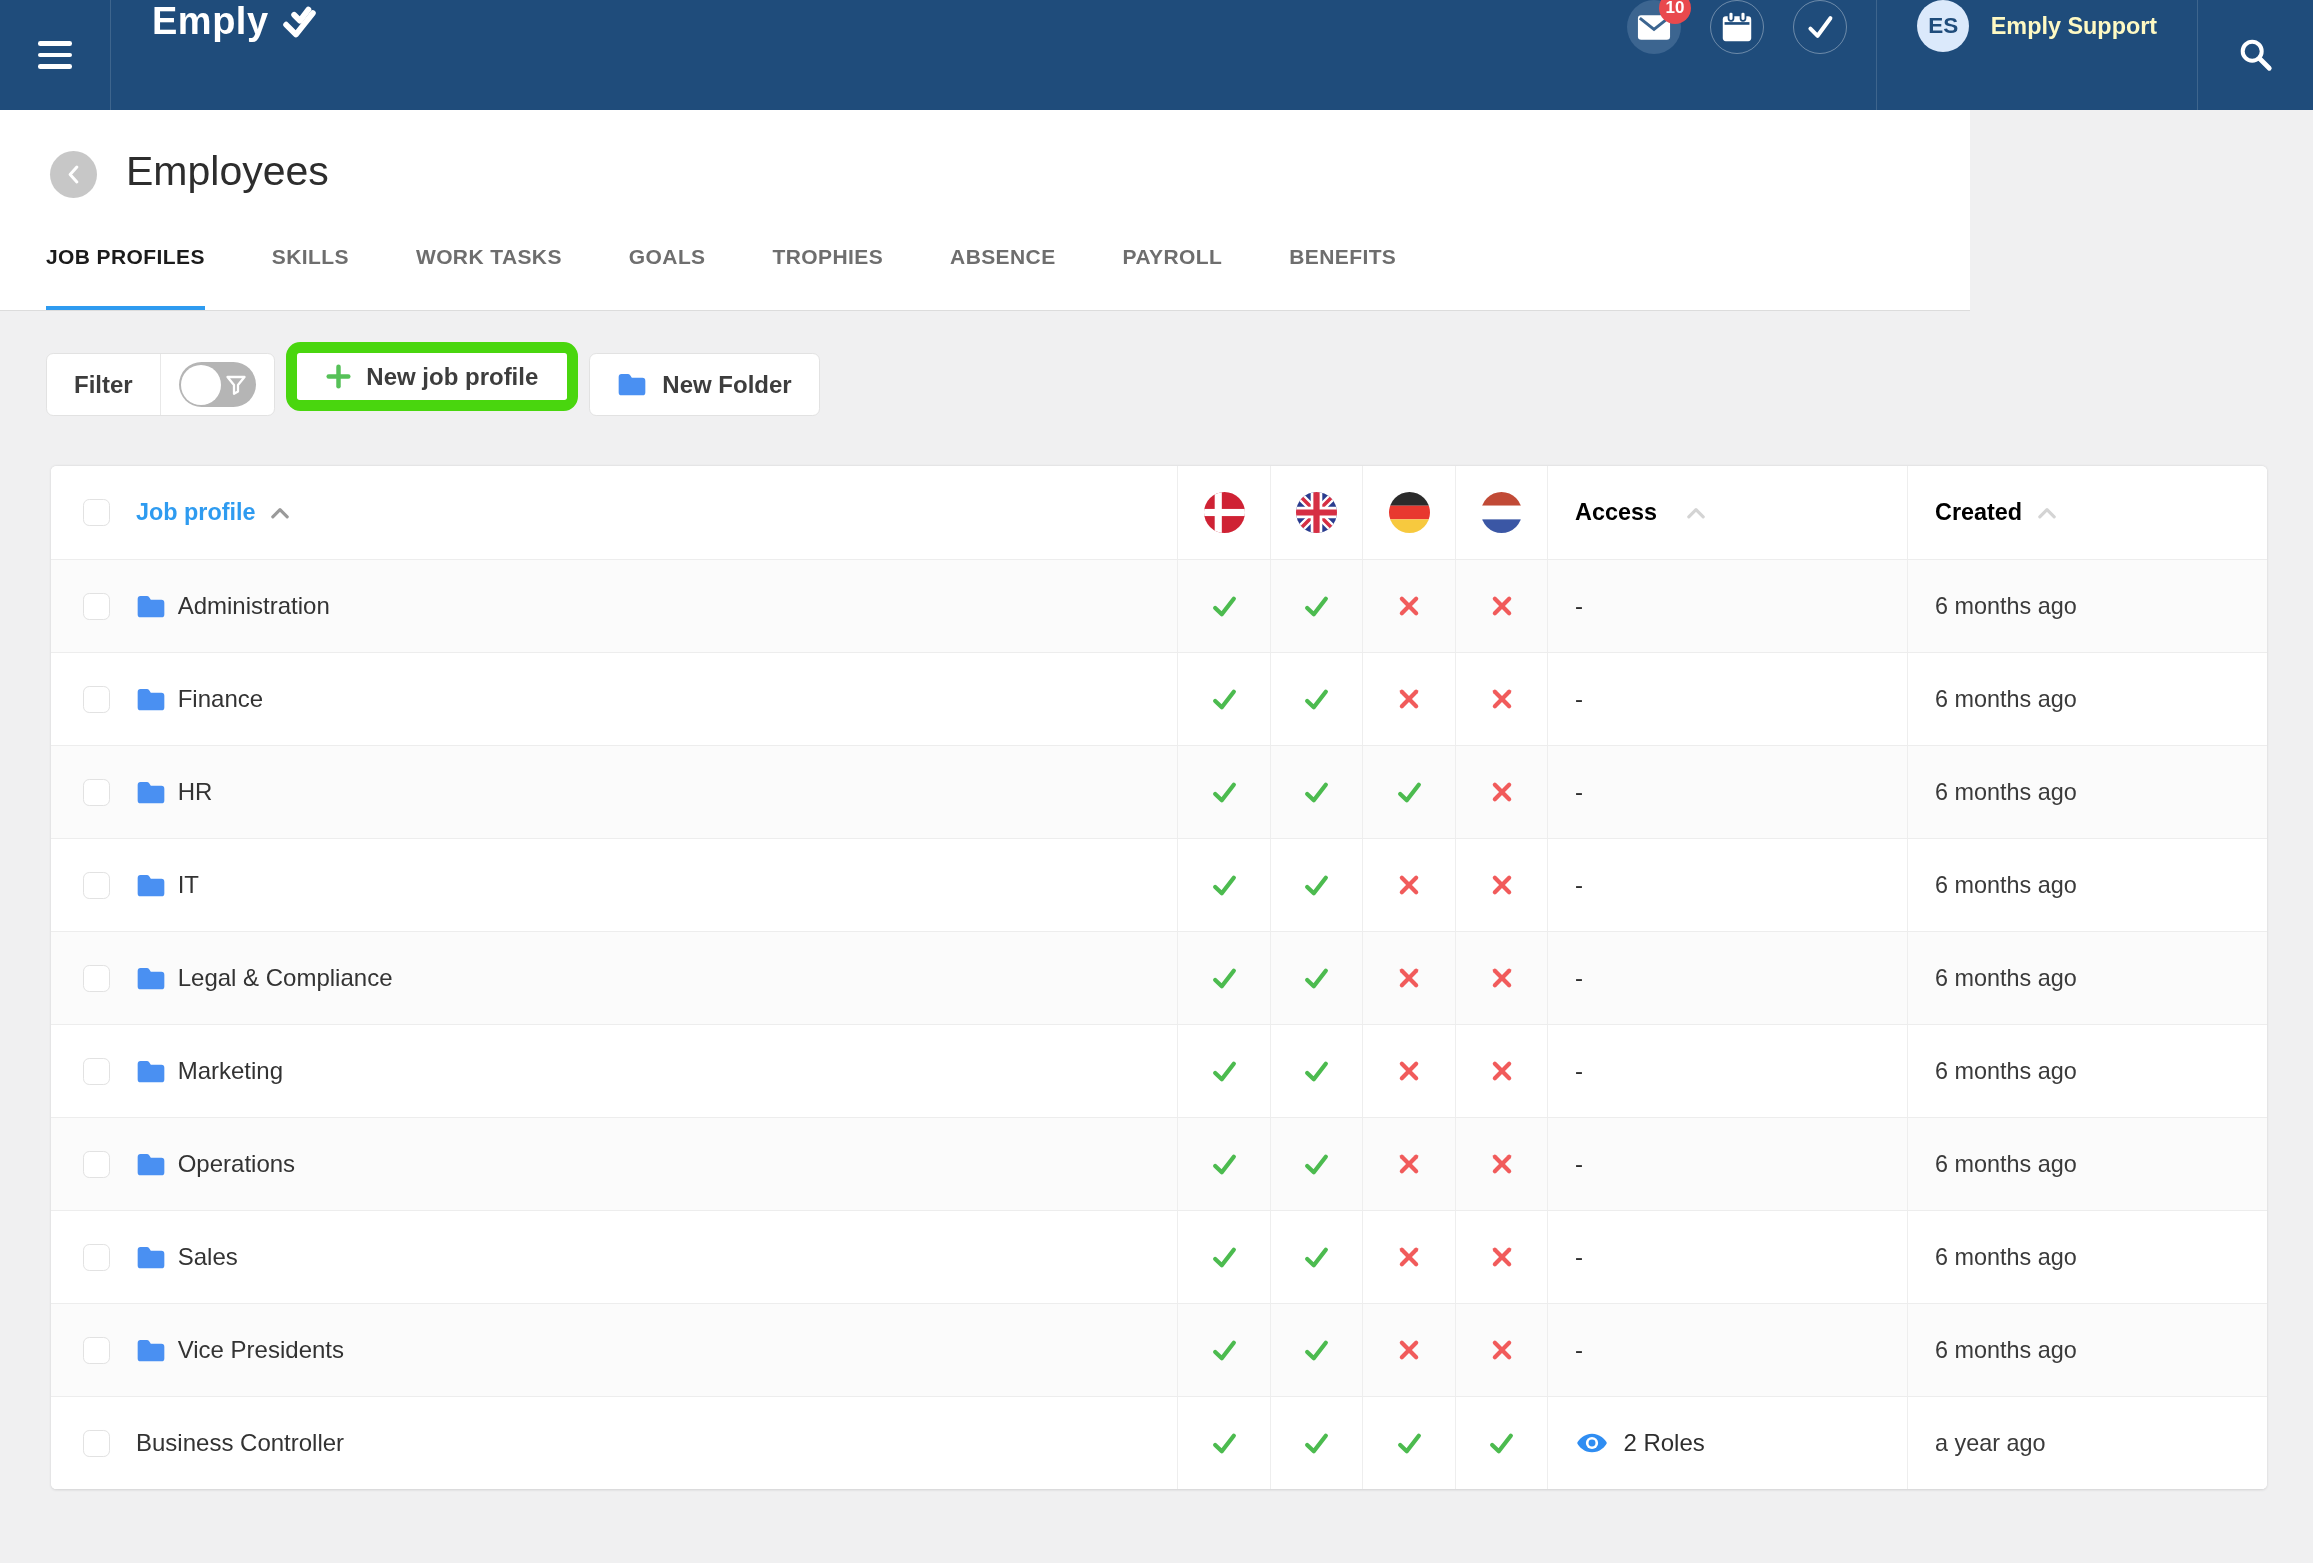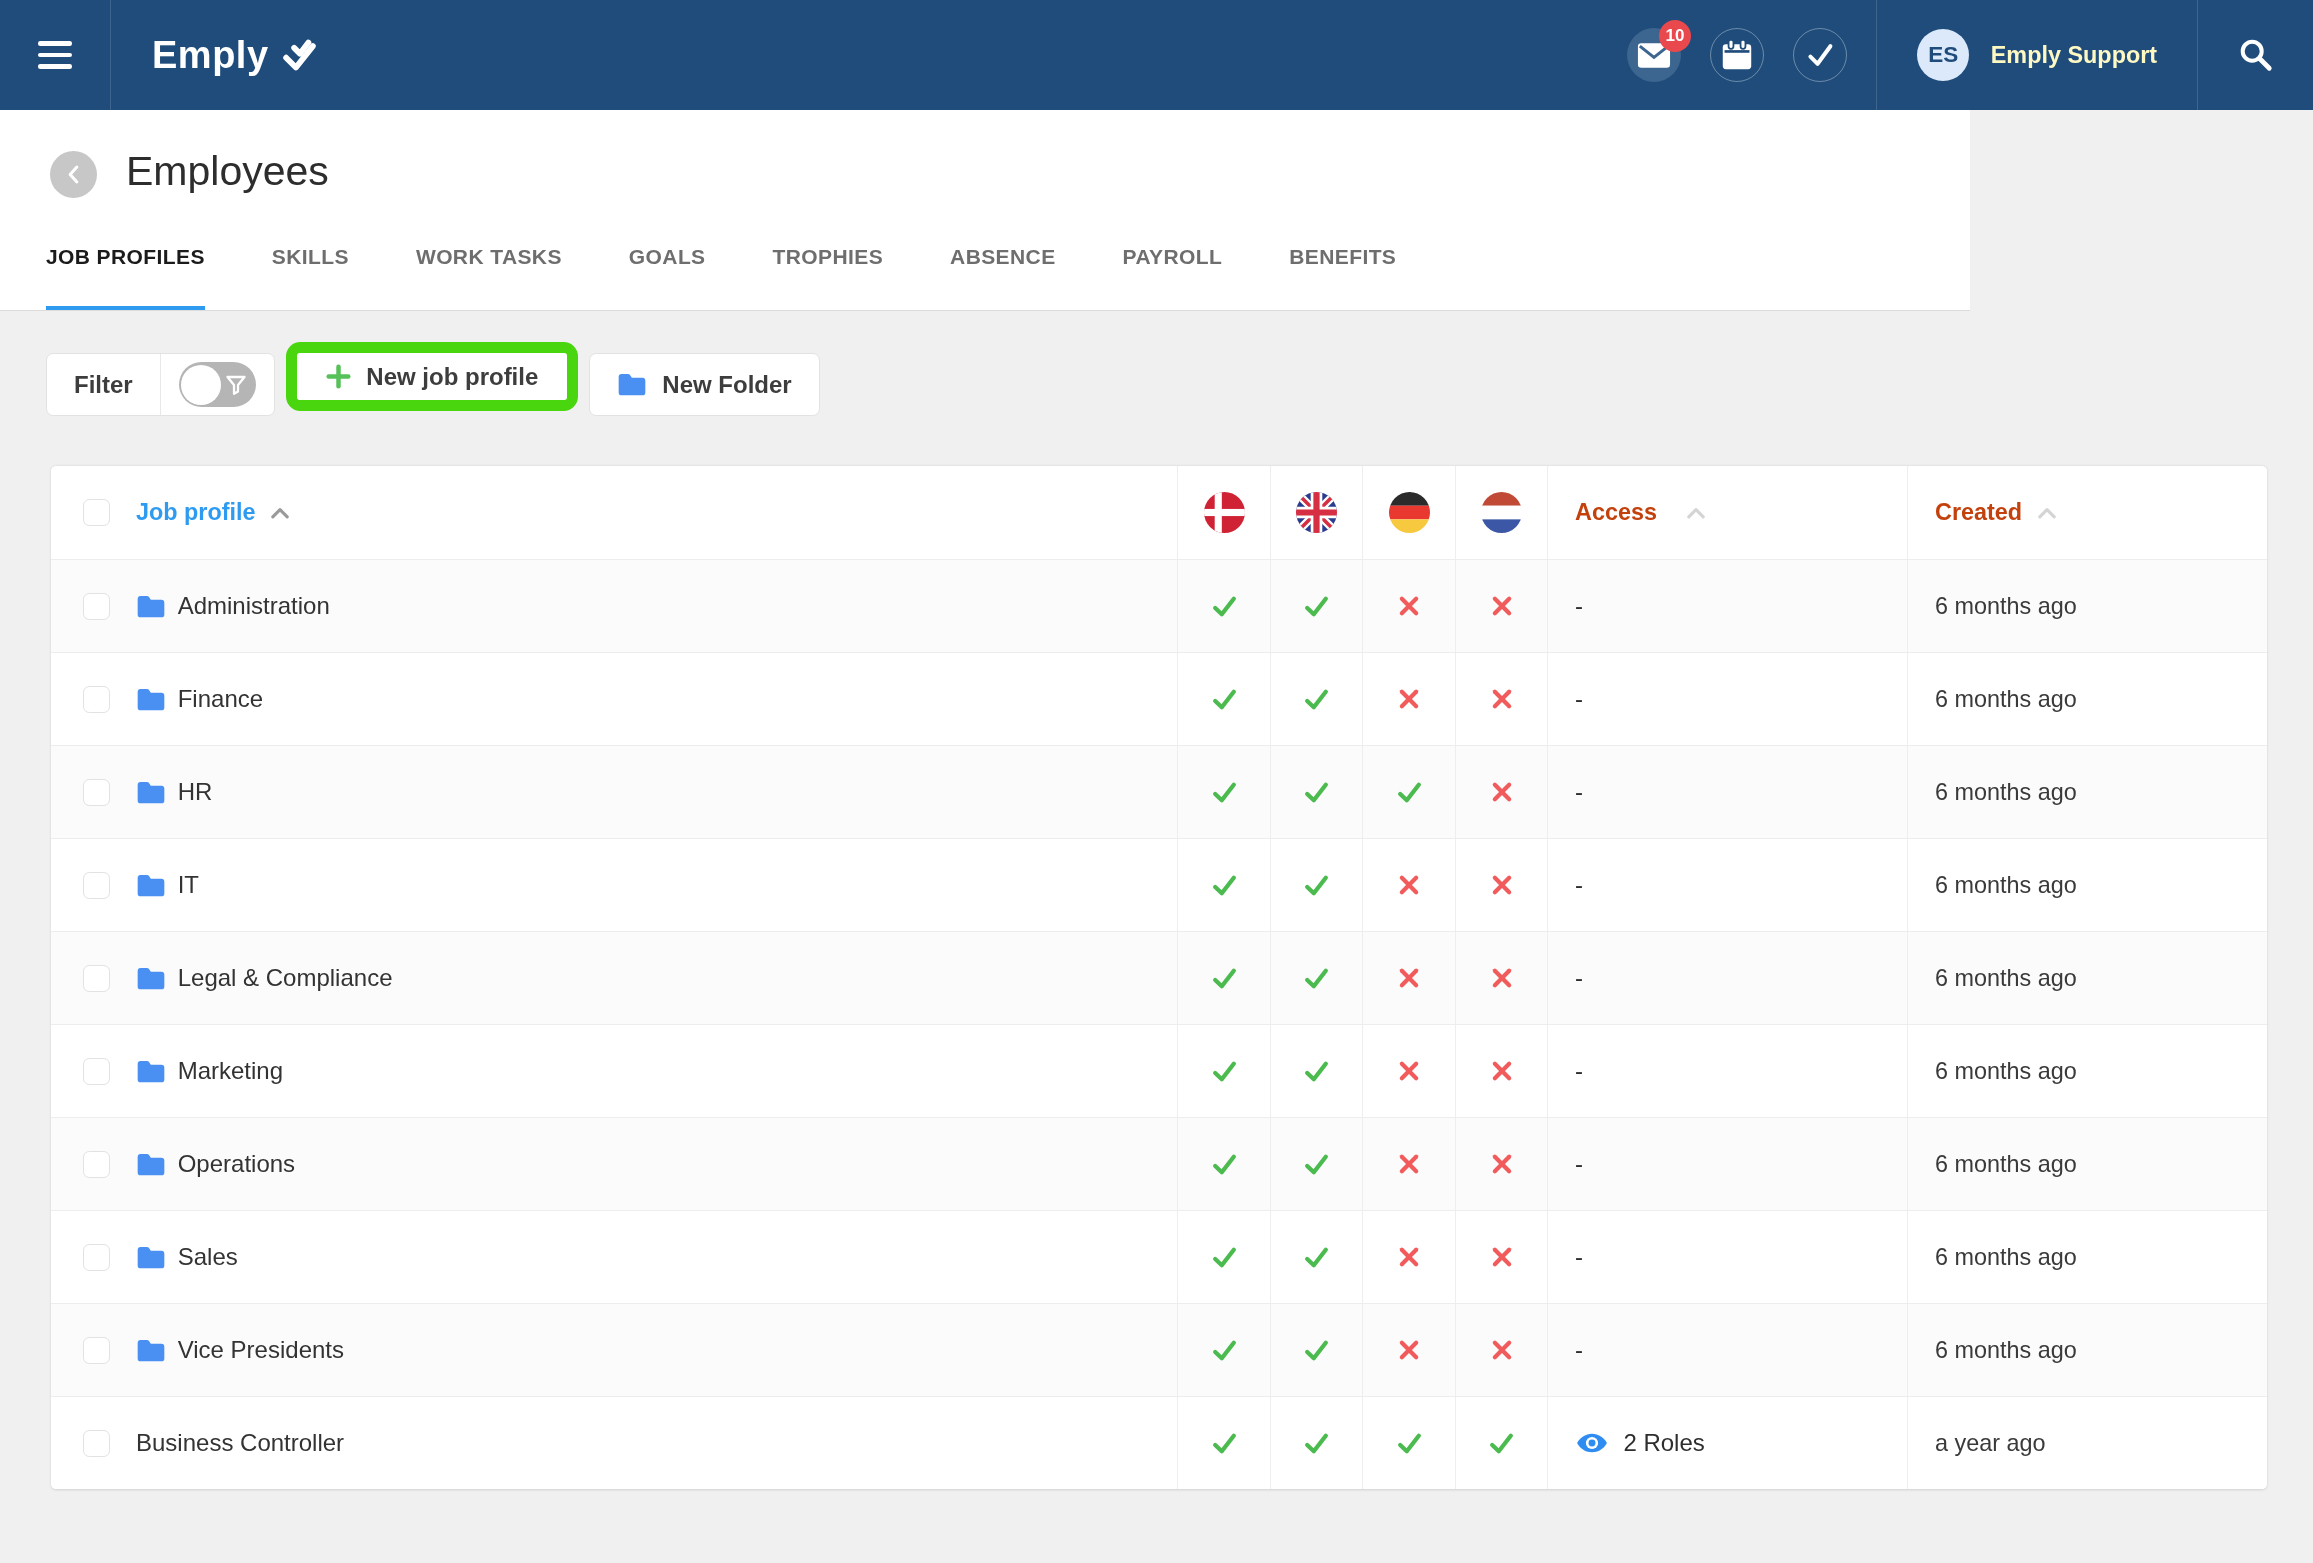--- a/index.html
+++ b/index.html
@@ -2,21 +2,21 @@
 <html style="--navy: #1f4c7b; --accent: #2e9bf0; --hl: #49d60e;font-size:14.4px"><head>
 <meta charset="utf-8">
 <style>
   * { margin:0; padding:0; box-sizing:border-box; }
   html,body { background:#e9e9ea; }
   body { font-family:"Liberation Sans", sans-serif; }
   .page { position:relative; width:2313px; height:1563px; background:#f0f0f1; overflow:hidden; }
 
   
   .navbar { position:absolute; top:0; left:0; width:2313px; height:110px;
-            background:var(--navy,#1f4c7b); display:flex; align-items:center; z-index:5; }
+            background:var(--navy,#1f4c7b); display:flex; align-items:flex-start; z-index:5; }
   .nav-menu { width:111px; height:110px; display:flex; flex-direction:column;
               justify-content:center; align-items:center; gap:7.2px;
               border-right:0.9px solid rgba(255,255,255,.14); cursor:pointer; flex:0 0 auto; }
   .nav-menu .bar { width:34px; height:4.5px; background:#fff; border-radius:2.3px; }
   .nav-logo { display:flex; align-items:center; gap:10.8px; margin-left:41px;
               color:#fff; font-size:38px; font-weight:700; letter-spacing:0.5px; }
   .nav-spacer { flex:1; }
   .nav-iconbtn { width:54px; height:54px; border-radius:50%; display:flex; align-items:center;
                  justify-content:center; margin-right:29px; position:relative;
                  border:1.8px solid rgba(255,255,255,.35); cursor:pointer; flex:0 0 auto; }
@@ -67,21 +67,21 @@
           height:93px; background:#fff; }
   #tbody .trow { border-top:0.9px solid #ededed; }
   #tbody .trow:nth-child(odd) { background:#fbfbfb; }
   .cell { display:flex; align-items:center; min-width:0; }
   .name-cell { padding-left:32px; }
   .checkbox { width:27px; height:27px; border:1.8px solid #e2e2e2; border-radius:6.3px; background:#fff;
               flex:0 0 auto; cursor:pointer; }
   .folder { margin-left:26px; display:flex; align-items:center; }
   .rname { margin-left:11.7px; font-size:24px; color:#333; cursor:pointer; }
   .trow.nofolder .rname { margin-left:26px; }
-  .th-label { font-size:23.4px; font-weight:700; color:#c2410c; }
+  .th-label { font-size:23.4px; font-weight:700; color:#000000; }
   .th-label.blue { color:var(--accent,#2e9bf0); margin-left:26px; cursor:pointer; }
   .caret { margin-left:14.4px; }
   .lang-cell, .access-cell, .created-cell { border-left:0.9px solid #eeeeee; }
   .lang-cell { justify-content:center; }
   .access-cell { padding-left:27px; gap:14.4px; }
   .access-text { font-size:24px; color:#2e2e2e; }
   .created-cell { padding-left:27px; font-size:23.4px; color:#3a3a3a; }
   .thead .created-cell, .thead .access-cell { color:#2c2c2c; }
   .eye { display:flex; align-items:center; }
 </style>

